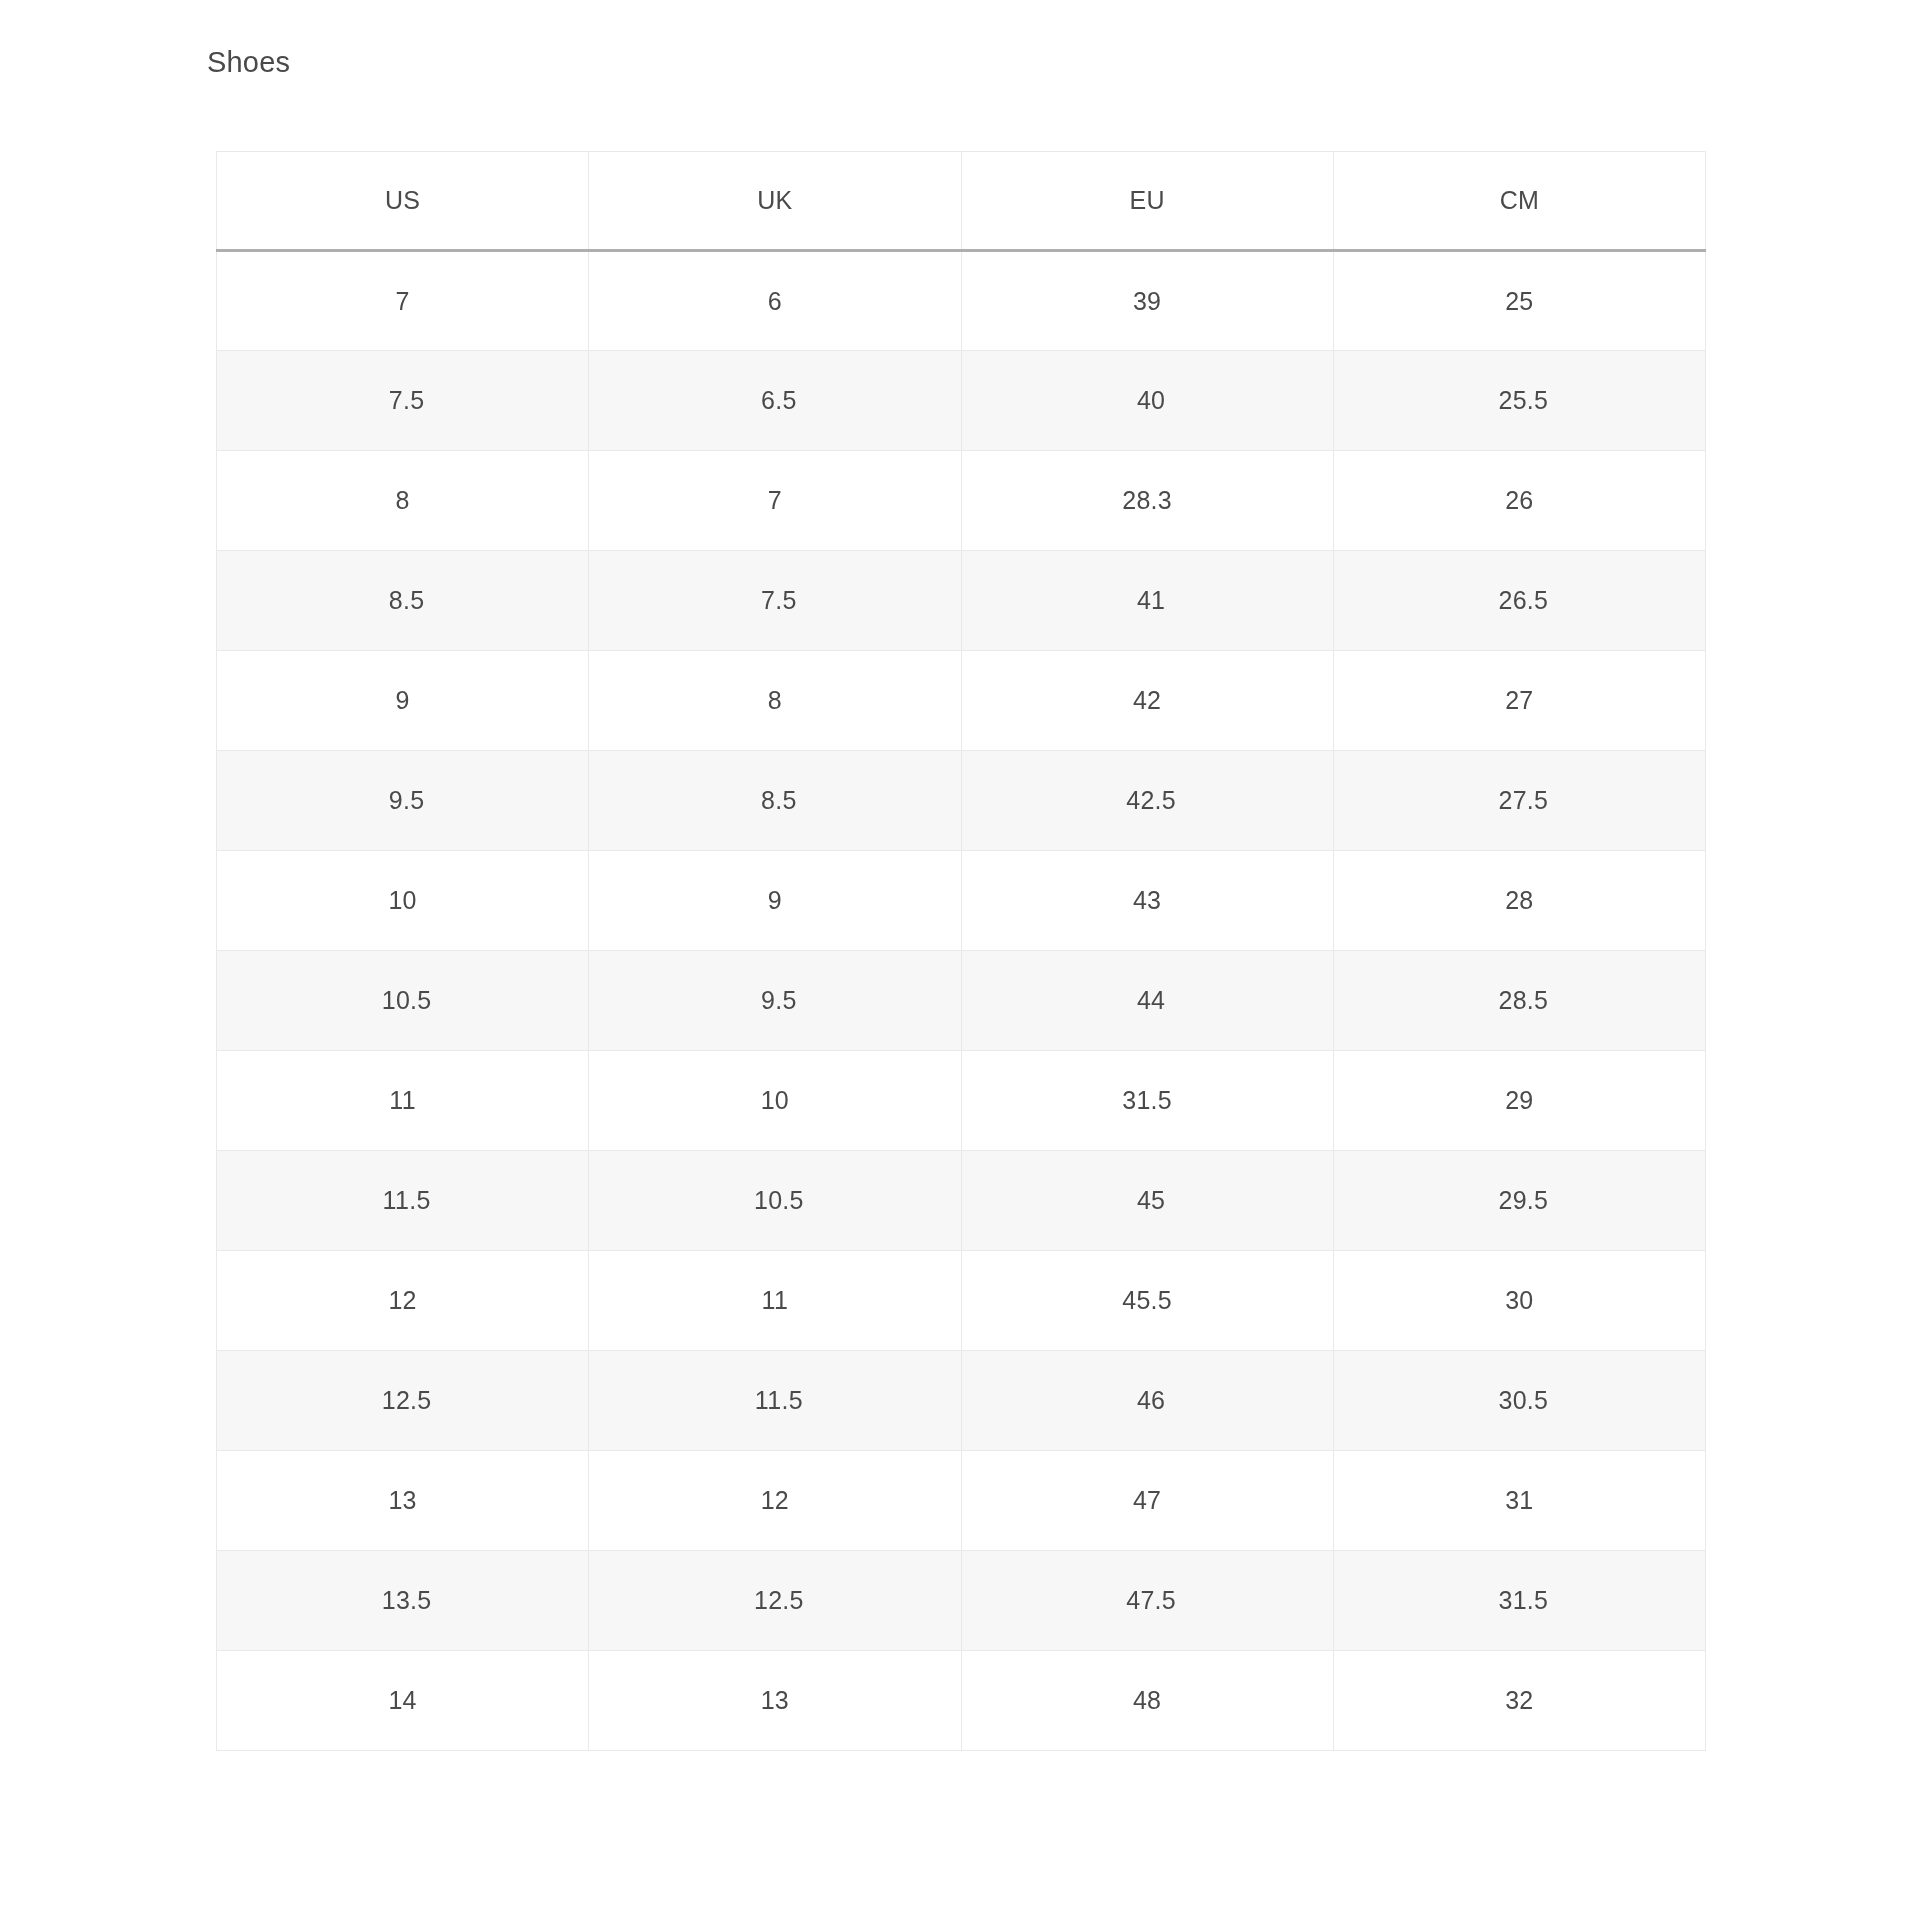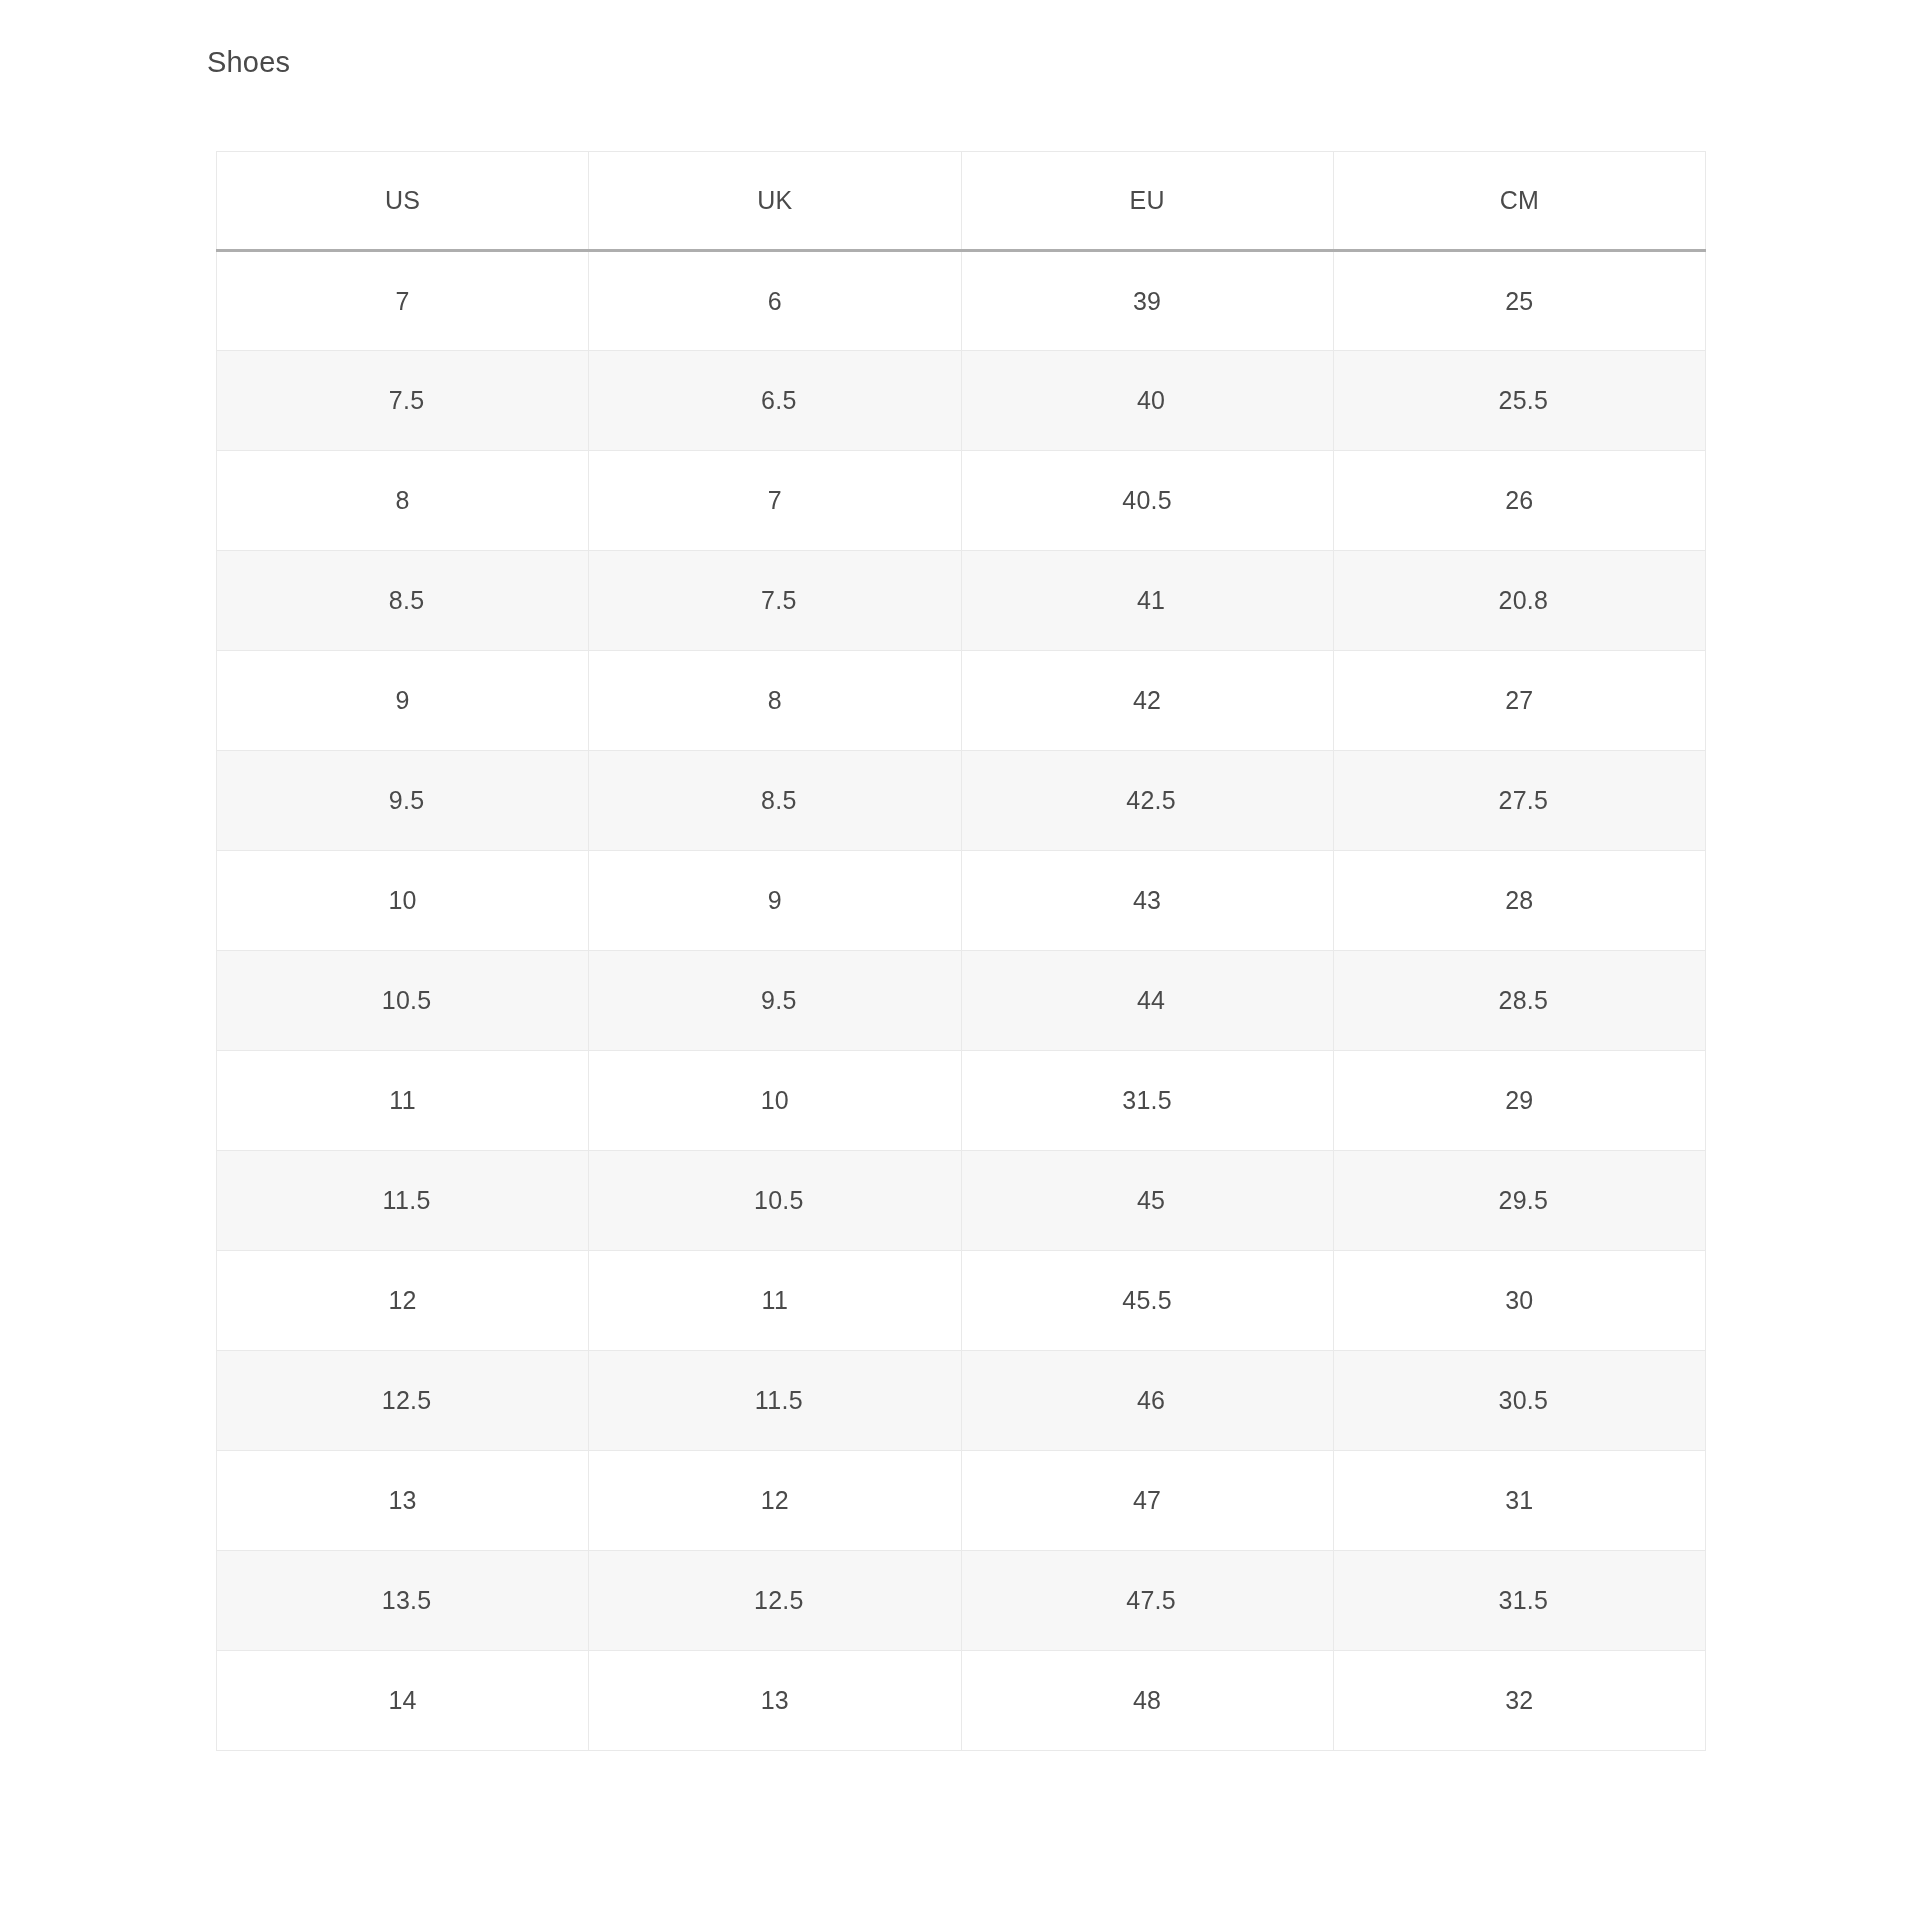--- a/index.html
+++ b/index.html
@@ -113,28 +113,28 @@
           </tr>
           <tr class="row-even">
             <td>7.5</td>
             <td>6.5</td>
             <td>40</td>
             <td>25.5</td>
           </tr>
           <tr class="row-odd">
             <td>8</td>
             <td>7</td>
-            <td>40.5</td>
+            <td>28.3</td>
             <td>26</td>
           </tr>
           <tr class="row-even">
             <td>8.5</td>
             <td>7.5</td>
             <td>41</td>
-            <td>20.8</td>
+            <td>26.5</td>
           </tr>
           <tr class="row-odd">
             <td>9</td>
             <td>8</td>
             <td>42</td>
             <td>27</td>
           </tr>
           <tr class="row-even">
             <td>9.5</td>
             <td>8.5</td>

